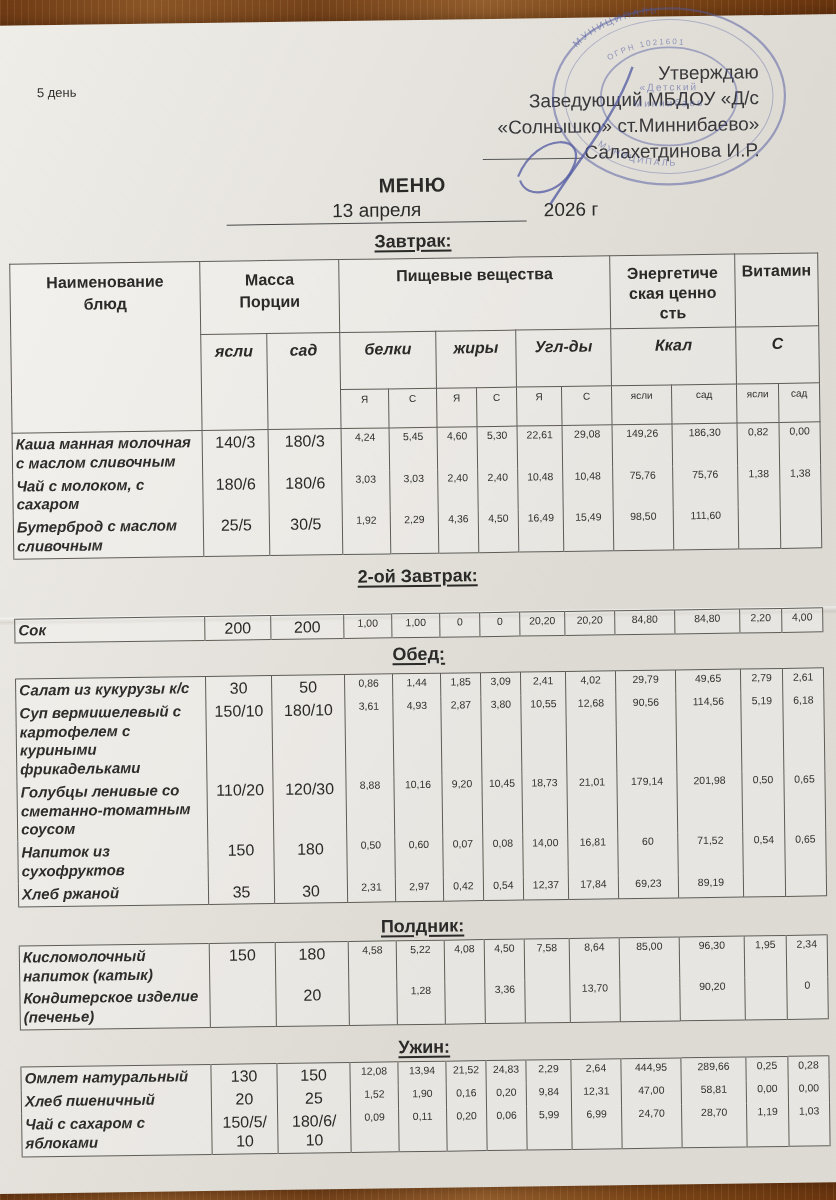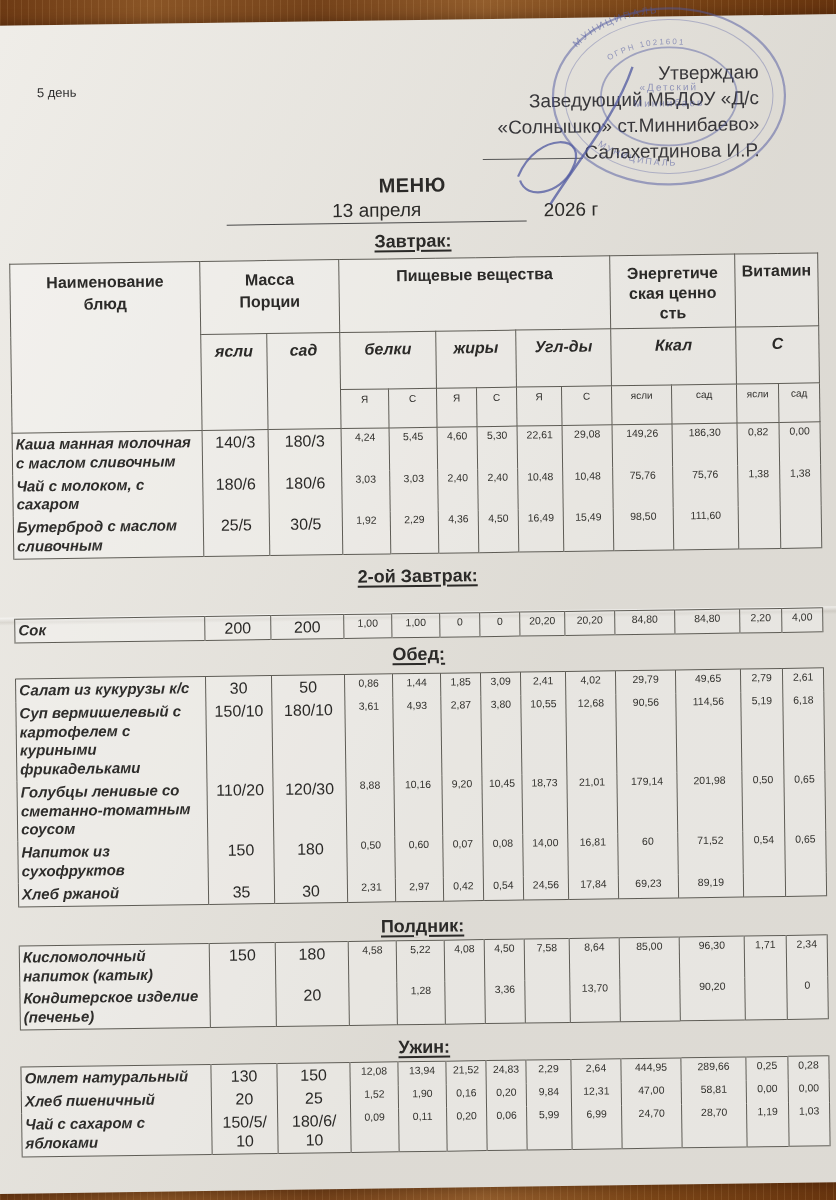--- a/index.html
+++ b/index.html
@@ -325,21 +325,21 @@
     <td class="c-val">0,65</td>
   </tr>
             <tr>
     <td class="c-name">Хлеб ржаной</td>
     <td class="c-mass">35</td>
     <td class="c-mass">30</td>
     <td class="c-val">2,31</td>
     <td class="c-val">2,97</td>
     <td class="c-val">0,42</td>
     <td class="c-val">0,54</td>
-    <td class="c-val">24,56</td>
+    <td class="c-val">12,37</td>
     <td class="c-val">17,84</td>
     <td class="c-val">69,23</td>
     <td class="c-val">89,19</td>
     <td class="c-val"></td>
     <td class="c-val"></td>
   </tr>
           </tbody>
       </table>
 
       <div class="heading h-snack"><span class="hu">Полдник:</span></div>
@@ -366,21 +366,21 @@
     <td class="c-mass">150</td>
     <td class="c-mass">180</td>
     <td class="c-val">4,58</td>
     <td class="c-val">5,22</td>
     <td class="c-val">4,08</td>
     <td class="c-val">4,50</td>
     <td class="c-val">7,58</td>
     <td class="c-val">8,64</td>
     <td class="c-val">85,00</td>
     <td class="c-val">96,30</td>
-    <td class="c-val">1,71</td>
+    <td class="c-val">1,95</td>
     <td class="c-val">2,34</td>
   </tr>
             <tr>
     <td class="c-name">Кондитерское изделие (печенье)</td>
     <td class="c-mass"></td>
     <td class="c-mass">20</td>
     <td class="c-val"></td>
     <td class="c-val">1,28</td>
     <td class="c-val"></td>
     <td class="c-val">3,36</td>

